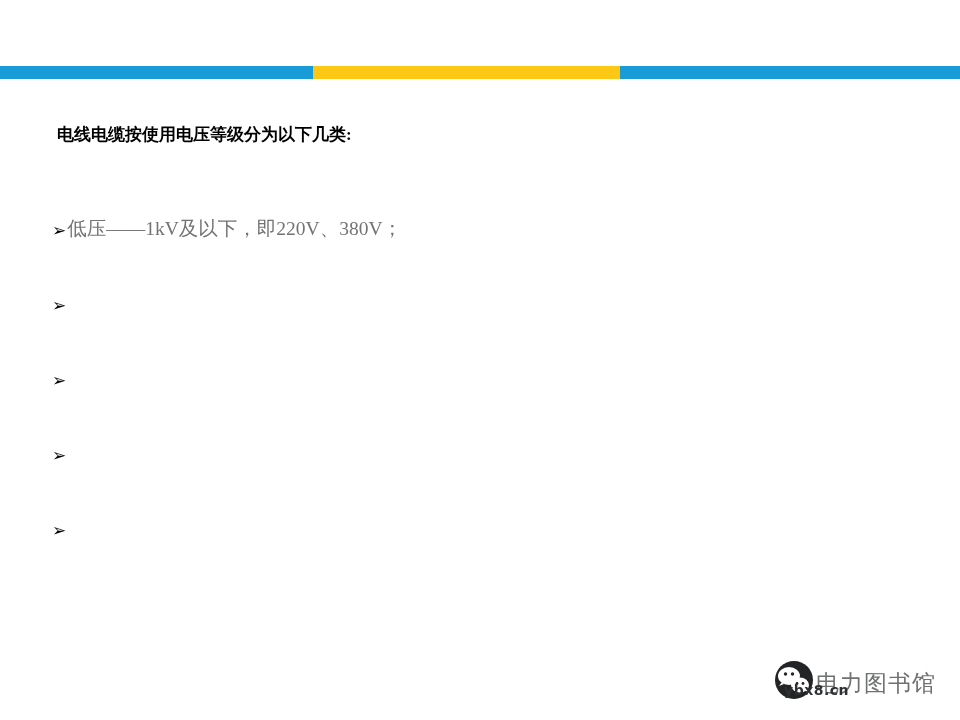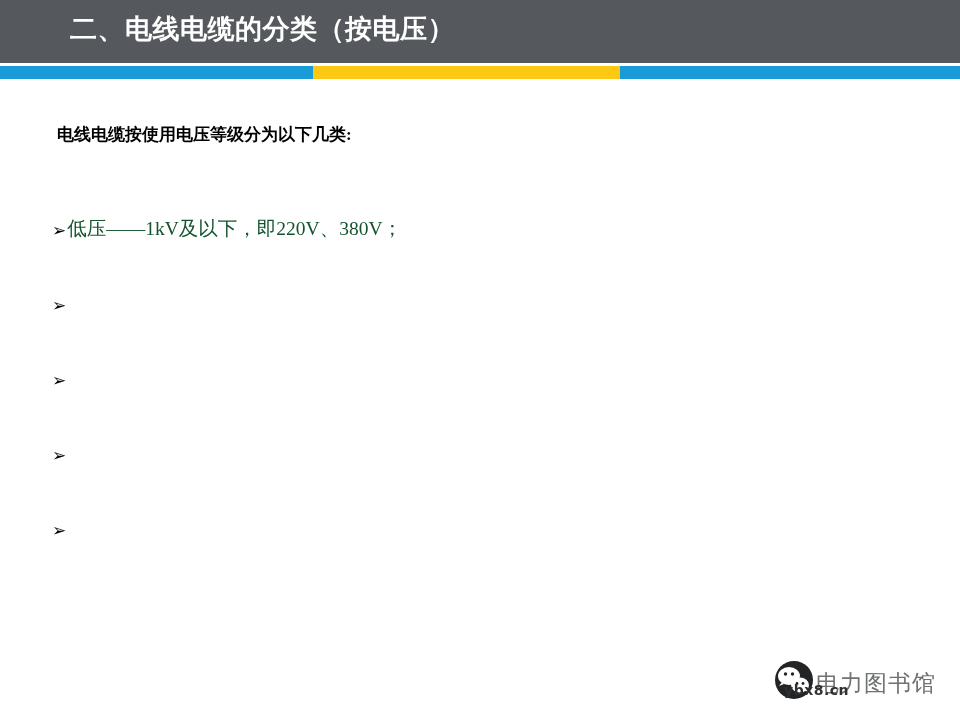--- a/index.html
+++ b/index.html
@@ -99,21 +99,21 @@
     color: #000000;
     margin-right: 1px;
     position: relative;
     top: 3px;
     flex: 0 0 auto;
   }
   .bullet-text {
     font-family: "Liberation Serif", "DejaVu Serif", serif;
     font-size: 19.5px;
     font-weight: 400;
-    color: #14532d;
+    color: #737373;
     line-height: 1;
     flex: 0 1 auto;
   }
 
   
   .watermark {
     position: absolute;
     left: 772px;
     top: 658px;
     width: 180px;
@@ -150,23 +150,20 @@
     letter-spacing: 0.5px;
     white-space: nowrap;
     line-height: 1;
   }
 </style>
 </head>
 <body>
 
 <div class="slide">
 
-  <div class="header-band">
-    <div class="header-title">二、电线电缆的分类（按电压）</div>
-  </div>
 
   <div class="accent-rule">
     <div class="accent-seg-left"></div>
     <div class="accent-seg-mid"></div>
     <div class="accent-seg-right"></div>
   </div>
 
   <div class="body-area">
 
     <div class="intro-line">电线电缆按使用电压等级分为以下几类:</div>

